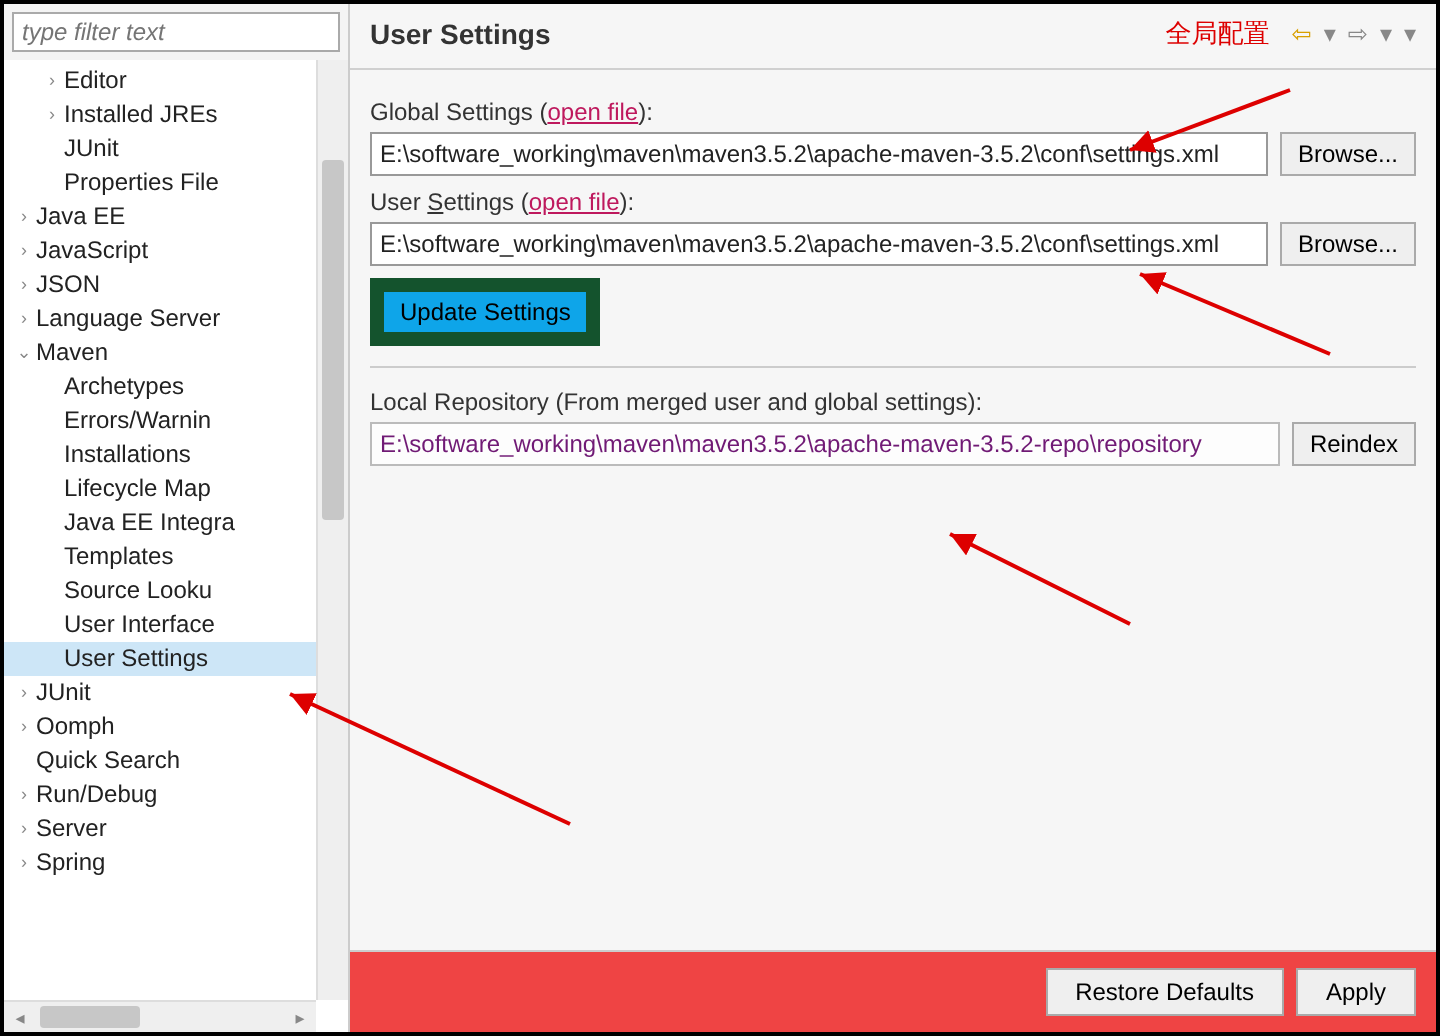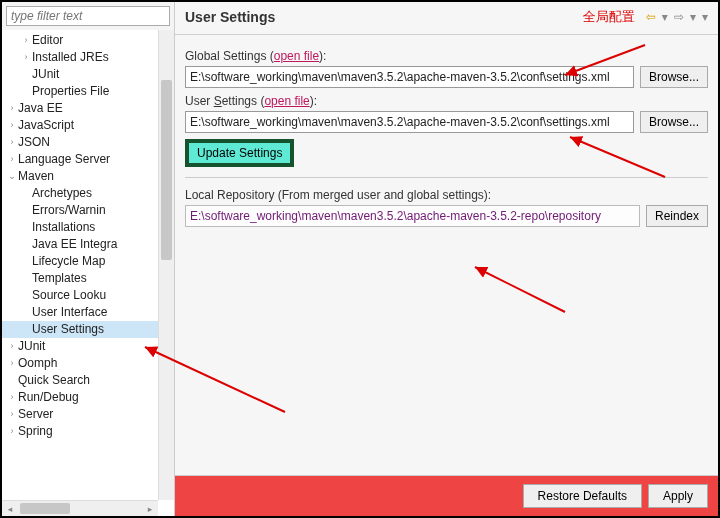--- a/index.html
+++ b/index.html
@@ -153,22 +153,22 @@
 }
 .btn {
   background: #efefef;
   border: 1px solid #aaa;
   padding: 2px 8px;
   font-size: 12px;
   cursor: pointer;
   min-width: 56px;
 }
 .update-btn {
-  background: #5eead4;
-  border: 4px solid #14532d;
+  background: #0ea5e9;
+  border: 7px solid #14532d;
   padding: 3px 8px;
   font-size: 12px;
   cursor: pointer;
 }
 .separator {
   border-top: 1px solid #ccc;
   margin: 10px 0;
 }
 .footer {
   border-top: 1px solid #ccc;
@@ -232,25 +232,25 @@
           <div class="tree-item ind1">
             <span class="chev"></span>
             <span>Errors/Warnin</span>
           </div>
           <div class="tree-item ind1">
             <span class="chev"></span>
             <span>Installations</span>
           </div>
           <div class="tree-item ind1">
             <span class="chev"></span>
+            <span>Lifecycle Map</span>
+          </div>
+          <div class="tree-item ind1">
+            <span class="chev"></span>
             <span>Java EE Integra</span>
-          </div>
-          <div class="tree-item ind1">
-            <span class="chev"></span>
-            <span>Lifecycle Map</span>
           </div>
           <div class="tree-item ind1">
             <span class="chev"></span>
             <span>Templates</span>
           </div>
           <div class="tree-item ind1">
             <span class="chev"></span>
             <span>Source Looku</span>
           </div>
           <div class="tree-item ind1">

